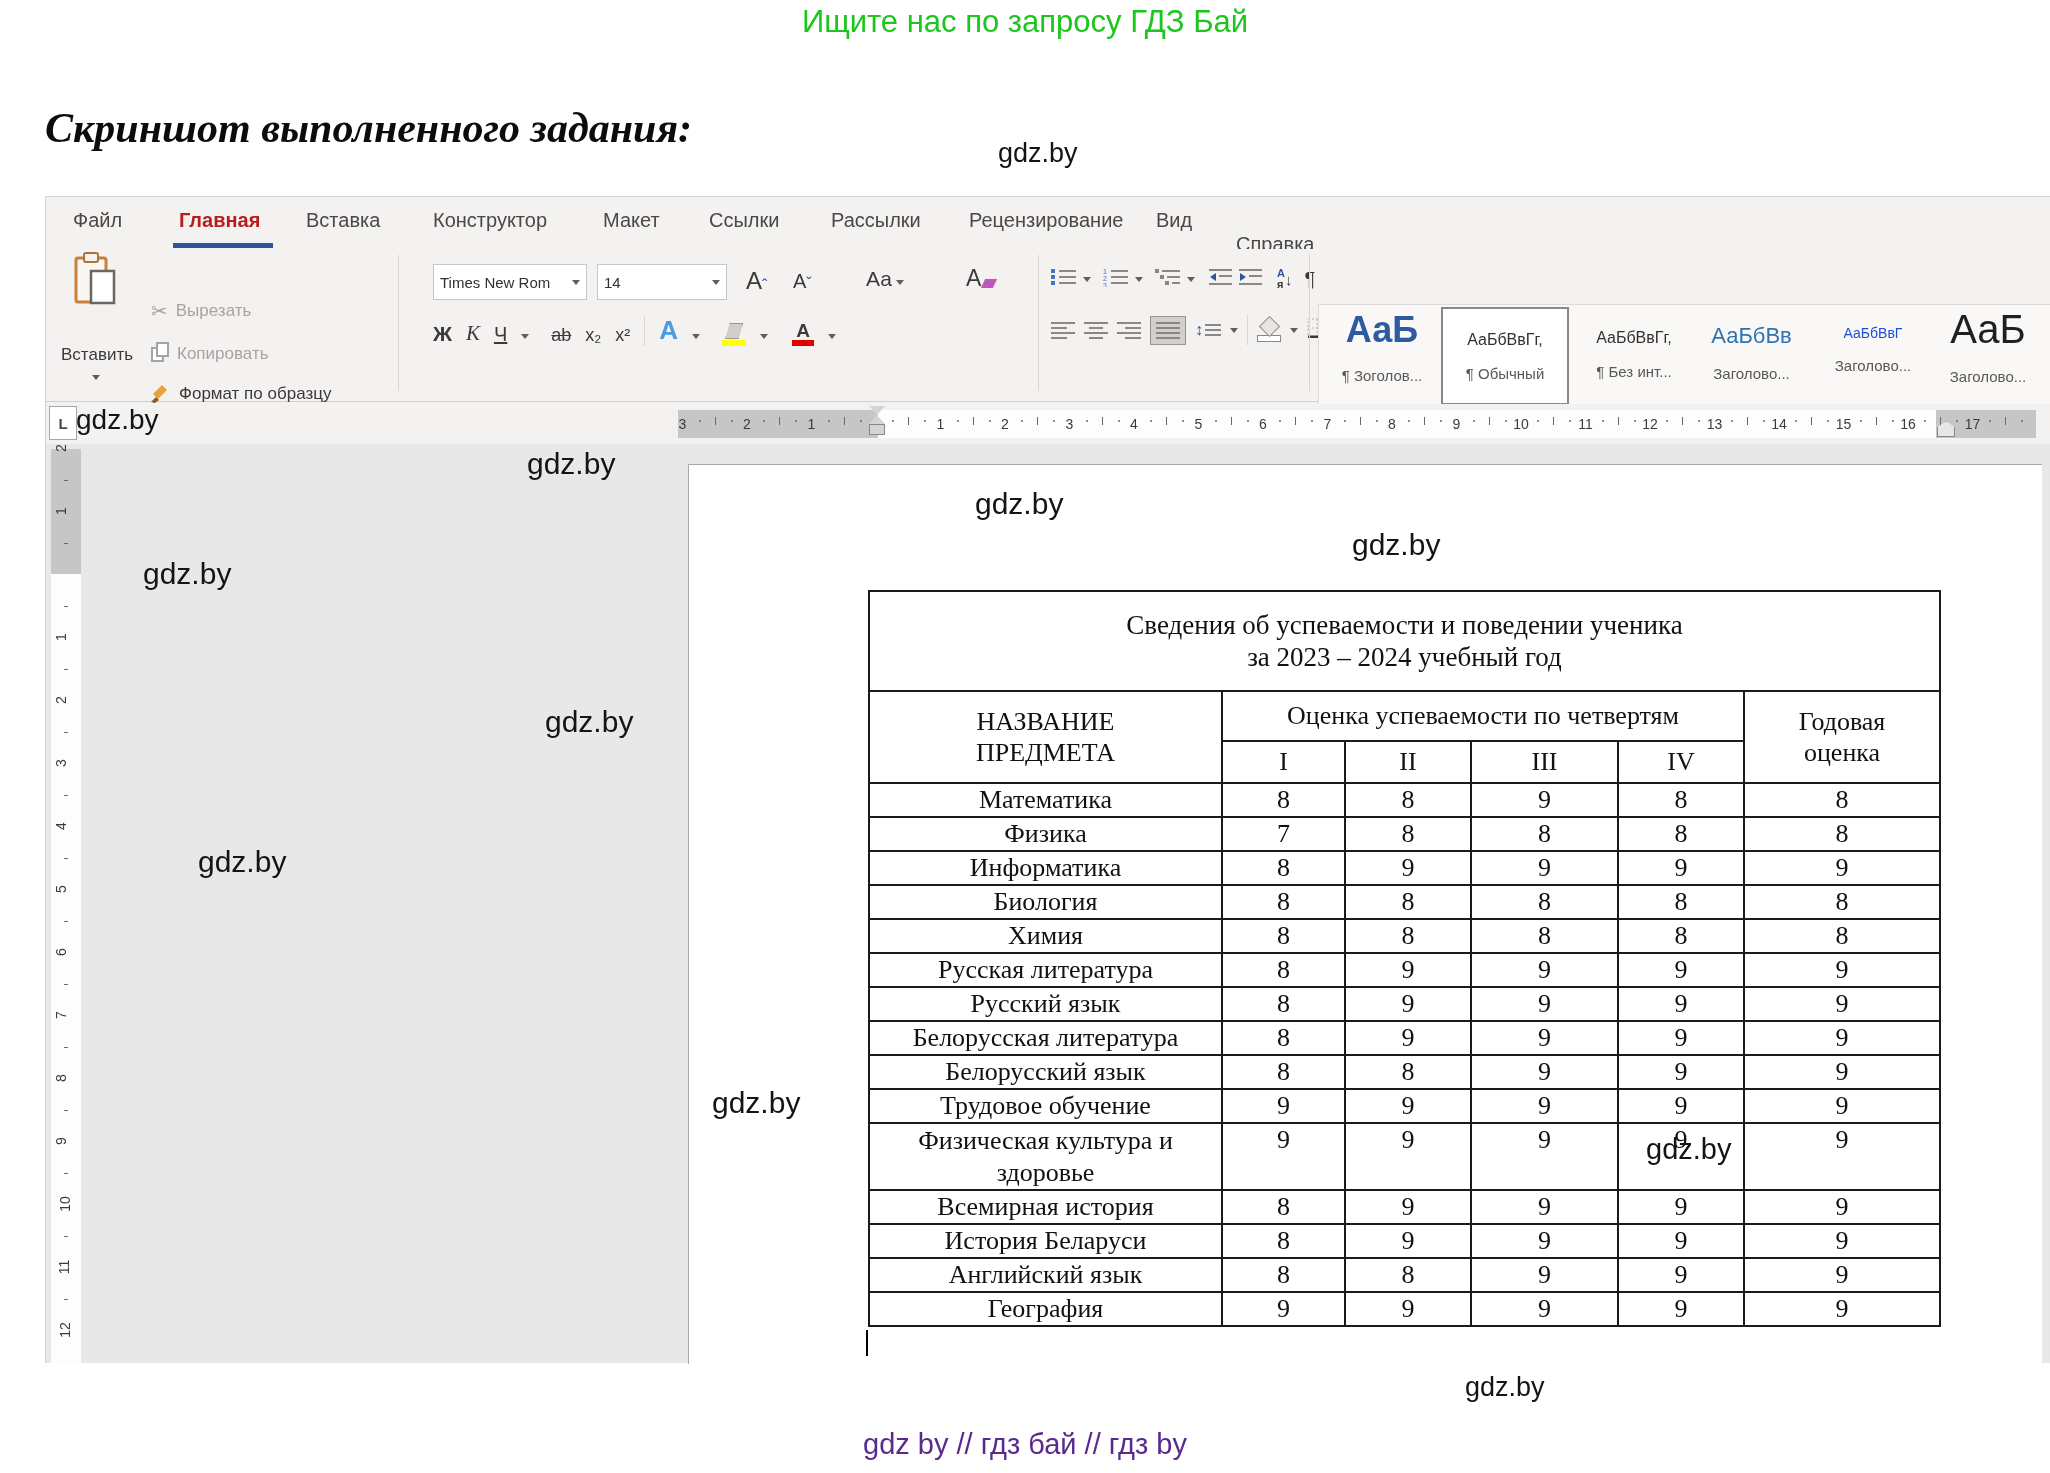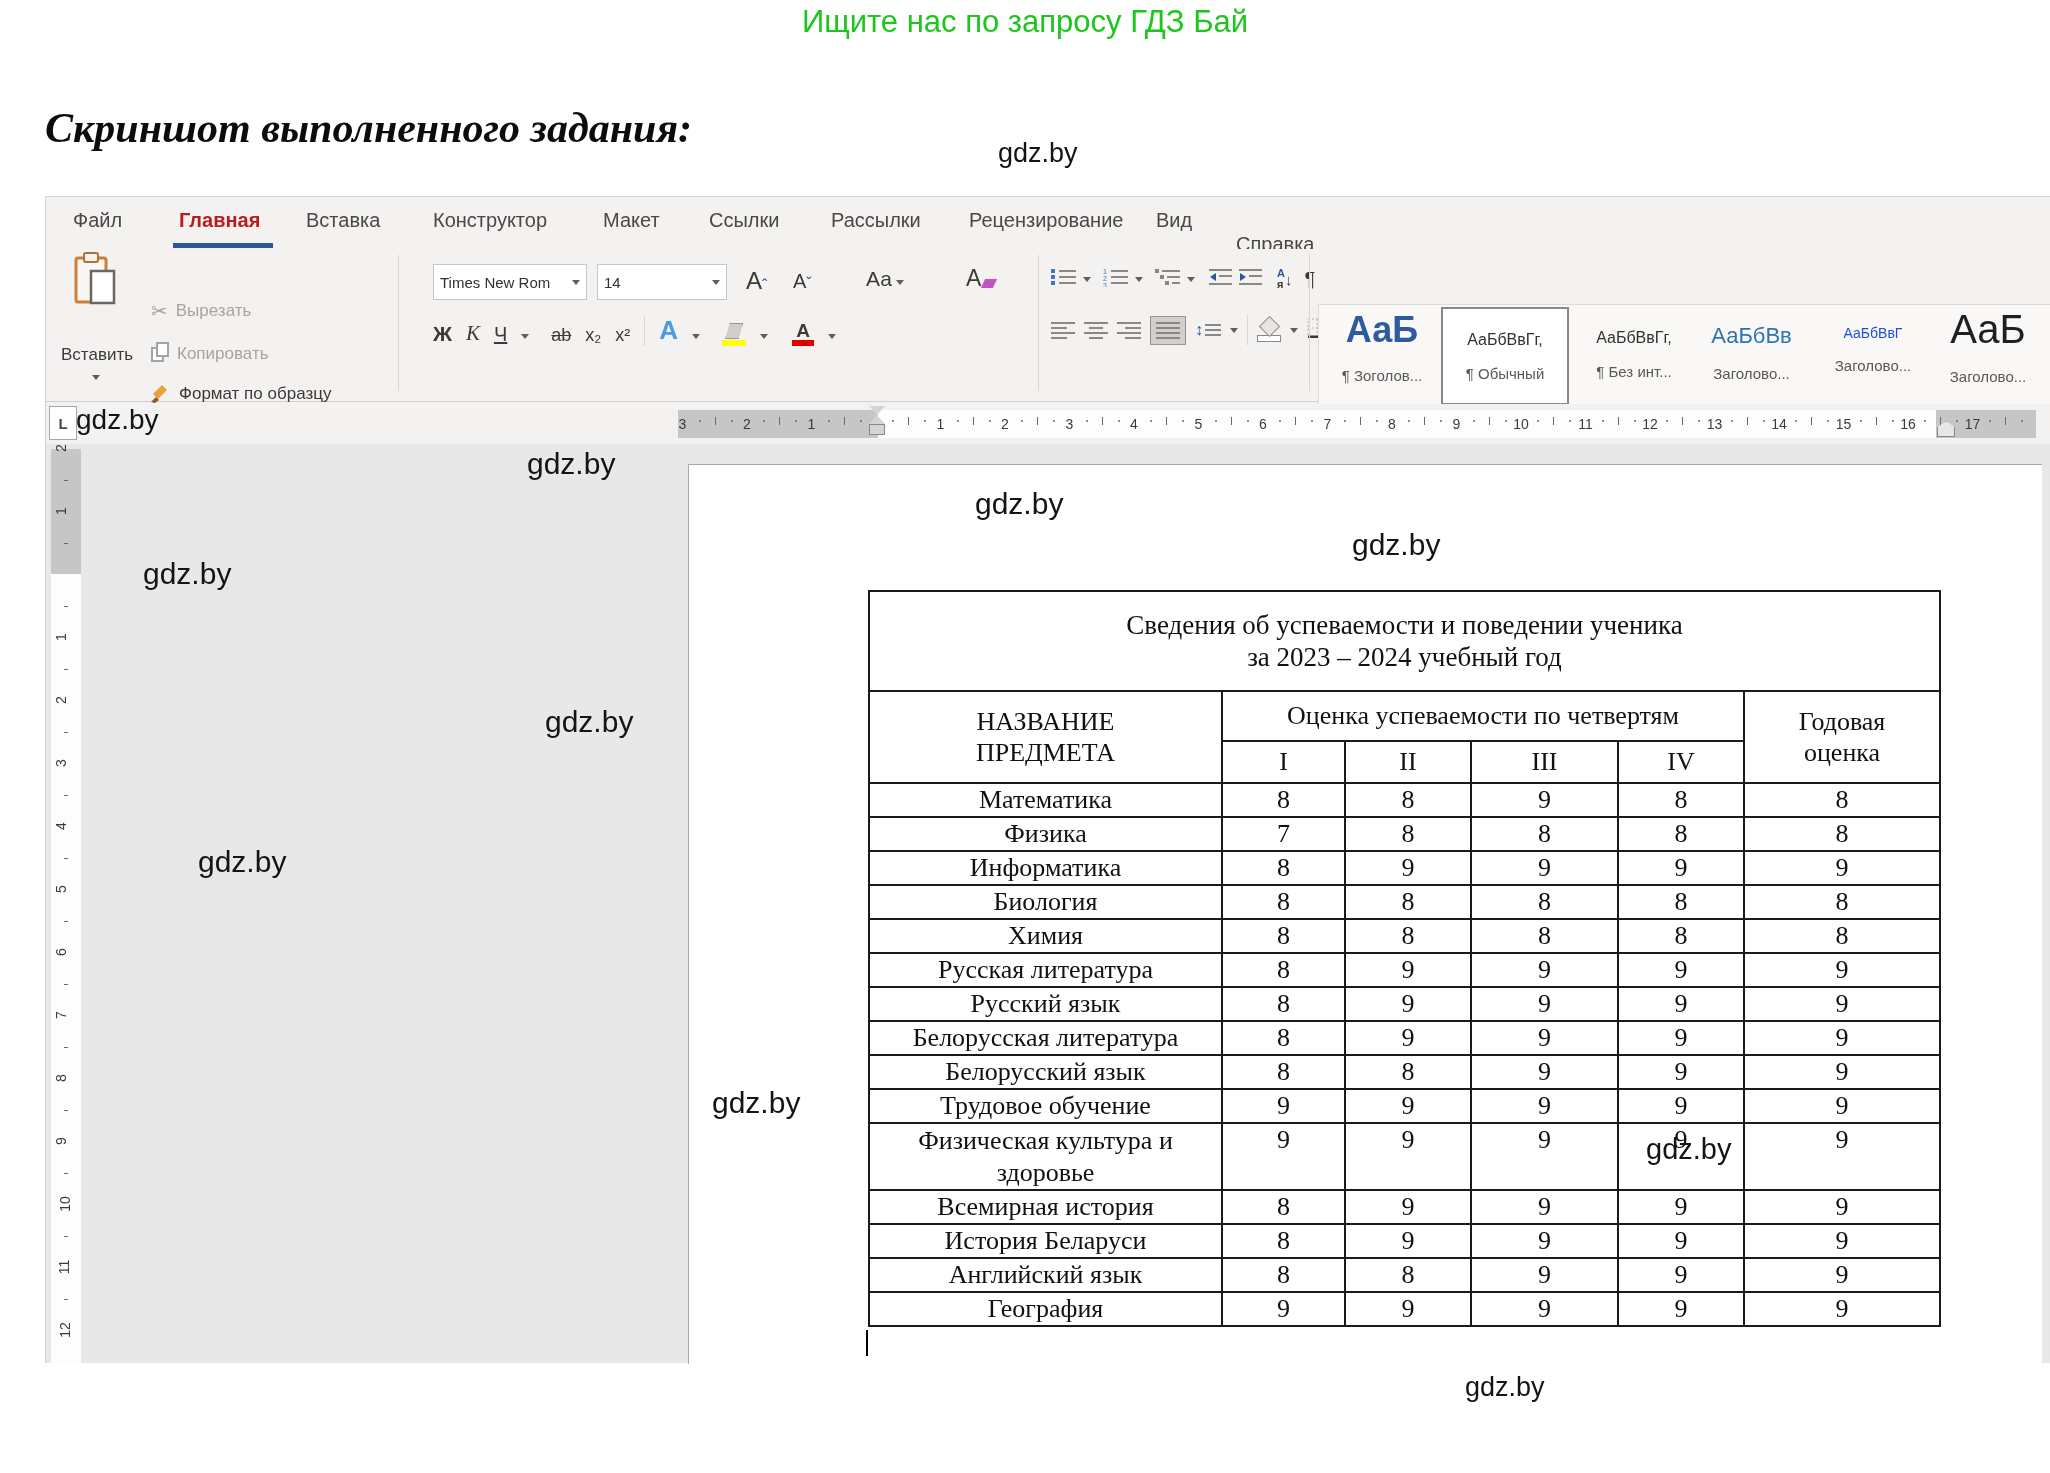--- a/index.html
+++ b/index.html
@@ -81,20 +81,21 @@
   #grades-table tbody tr.tall{height:67px;}
   #caret{left:820px;top:886px;width:2px;height:26px;background:#000;}
 </style>
 </head>
 <body>
 
 <div id="canvas">
 
   <div class="abs" id="promo-top">Ищите нас по запросу ГДЗ Бай</div>
   <div class="abs serif" id="subtitle">Скриншот выполненного задания:</div>
+  <div class="abs" id="bottom-promo">gdz by  //  гдз бай  //  гдз by</div>
   <div id="watermarks">
       <span class="abs wm" style="left: 998px; top: 138px; font-size: 27px;">gdz.by</span>
       <span class="abs wm" style="left: 76px; top: 404px; font-size: 28px;">gdz.by</span>
       <span class="abs wm" style="left: 527px; top: 447px; font-size: 30px;">gdz.by</span>
       <span class="abs wm" style="left: 143px; top: 557px; font-size: 30px;">gdz.by</span>
       <span class="abs wm" style="left: 545px; top: 705px; font-size: 30px;">gdz.by</span>
       <span class="abs wm" style="left: 198px; top: 845px; font-size: 30px;">gdz.by</span>
       <span class="abs wm" style="left: 975px; top: 487px; font-size: 30px;">gdz.by</span>
       <span class="abs wm" style="left: 1352px; top: 528px; font-size: 30px;">gdz.by</span>
       <span class="abs wm" style="left: 1646px; top: 1133px; font-size: 29px;">gdz.by</span>

